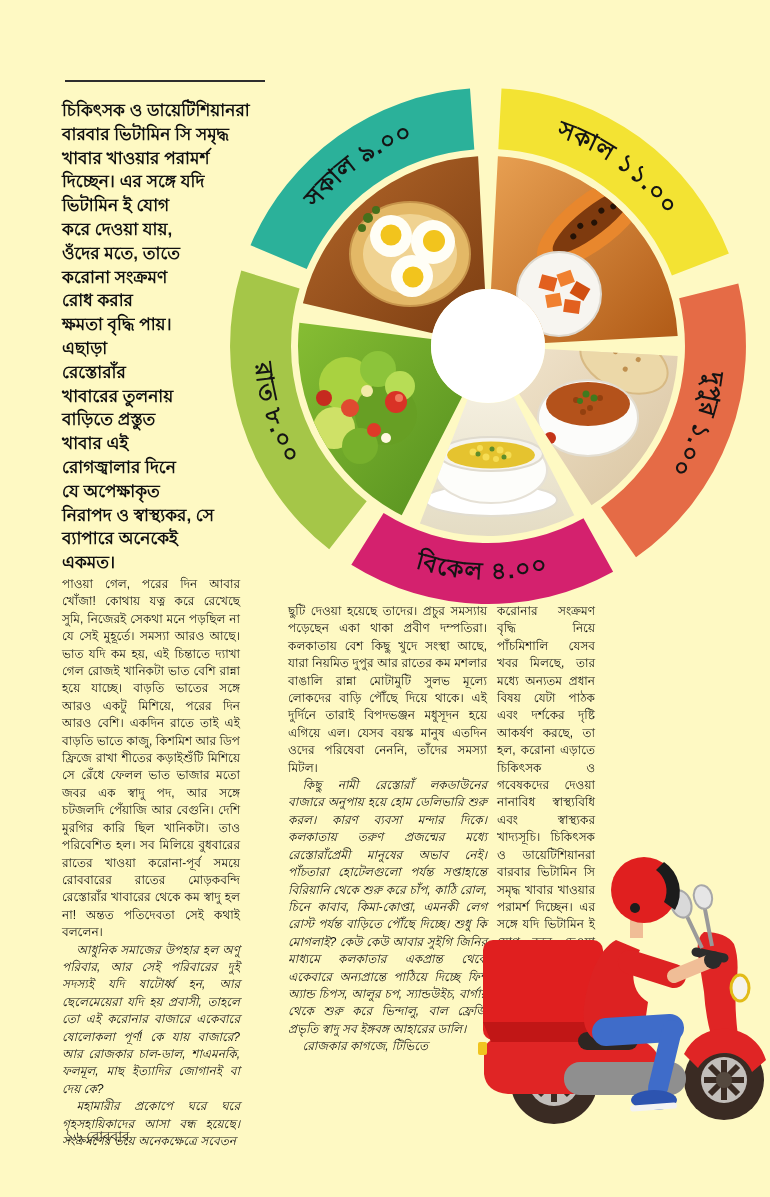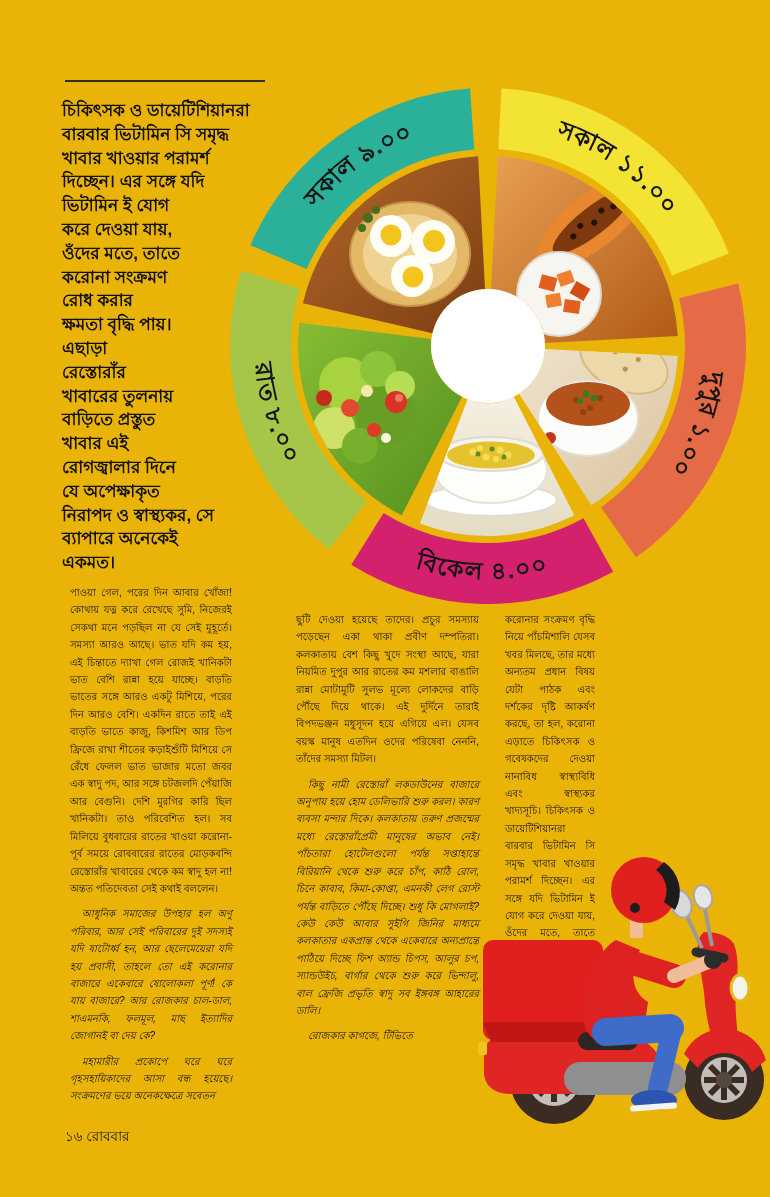--- a/index.html
+++ b/index.html
@@ -1,32 +1,32 @@
 <!DOCTYPE html>
 <html><head>
 <meta charset="utf-8">
 <style>
   html,body{margin:0;padding:0;background:#888;}
   .page{
     position:relative; width:770px; height:1197px; margin:0 auto;
-    background:#eab308; overflow:hidden;
+    background:#fef9c3; overflow:hidden;
     font-family:"Liberation Sans","DejaVu Sans",sans-serif;
     color:#151515;
   }
   .top-rule{position:absolute;left:65px;top:80px;width:200px;height:2px;background:#2e2e2e;}
   
   .intro{position:absolute;left:62px;top:99px;width:188px;height:442px;}
   .intro-float{float:right;width:188px;height:442px;shape-outside:circle(315px at 426px 247px);}
   .intro p{margin:0;font-size:17px;line-height:23.8px;font-weight:600;color:#101010;text-align:left;}
   
   .wheel{position:absolute;left:228px;top:86px;width:520px;height:520px;}
   .wheel text{font-size:24px;font-weight:600;fill:#141414;letter-spacing:1px;}
   
   .col{position:absolute;text-align:justify;}
-  .col p{margin:8px;font-size:10px;line-height:17.4px;color:#121212;}
+  .col p{margin:0;font-size:12px;line-height:17.4px;color:#121212;}
   .col p.ind{text-indent:1.2em;font-style:italic;}
   .col1{left:62px;top:576px;width:178px;}
   .col2{left:288px;top:603px;width:199px;}
   .col3{left:497px;top:603px;width:216px;height:534px;}
   .scooter-push{float:right;width:112px;height:340px;margin-top:193px;margin-left:6px;}
   .footer{position:absolute;left:65px;top:1126px;font-size:13.5px;color:#1c1c1c;}
   .scooter{position:absolute;left:478px;top:792px;width:292px;height:336px;}
 </style>
 </head>
 <body>

